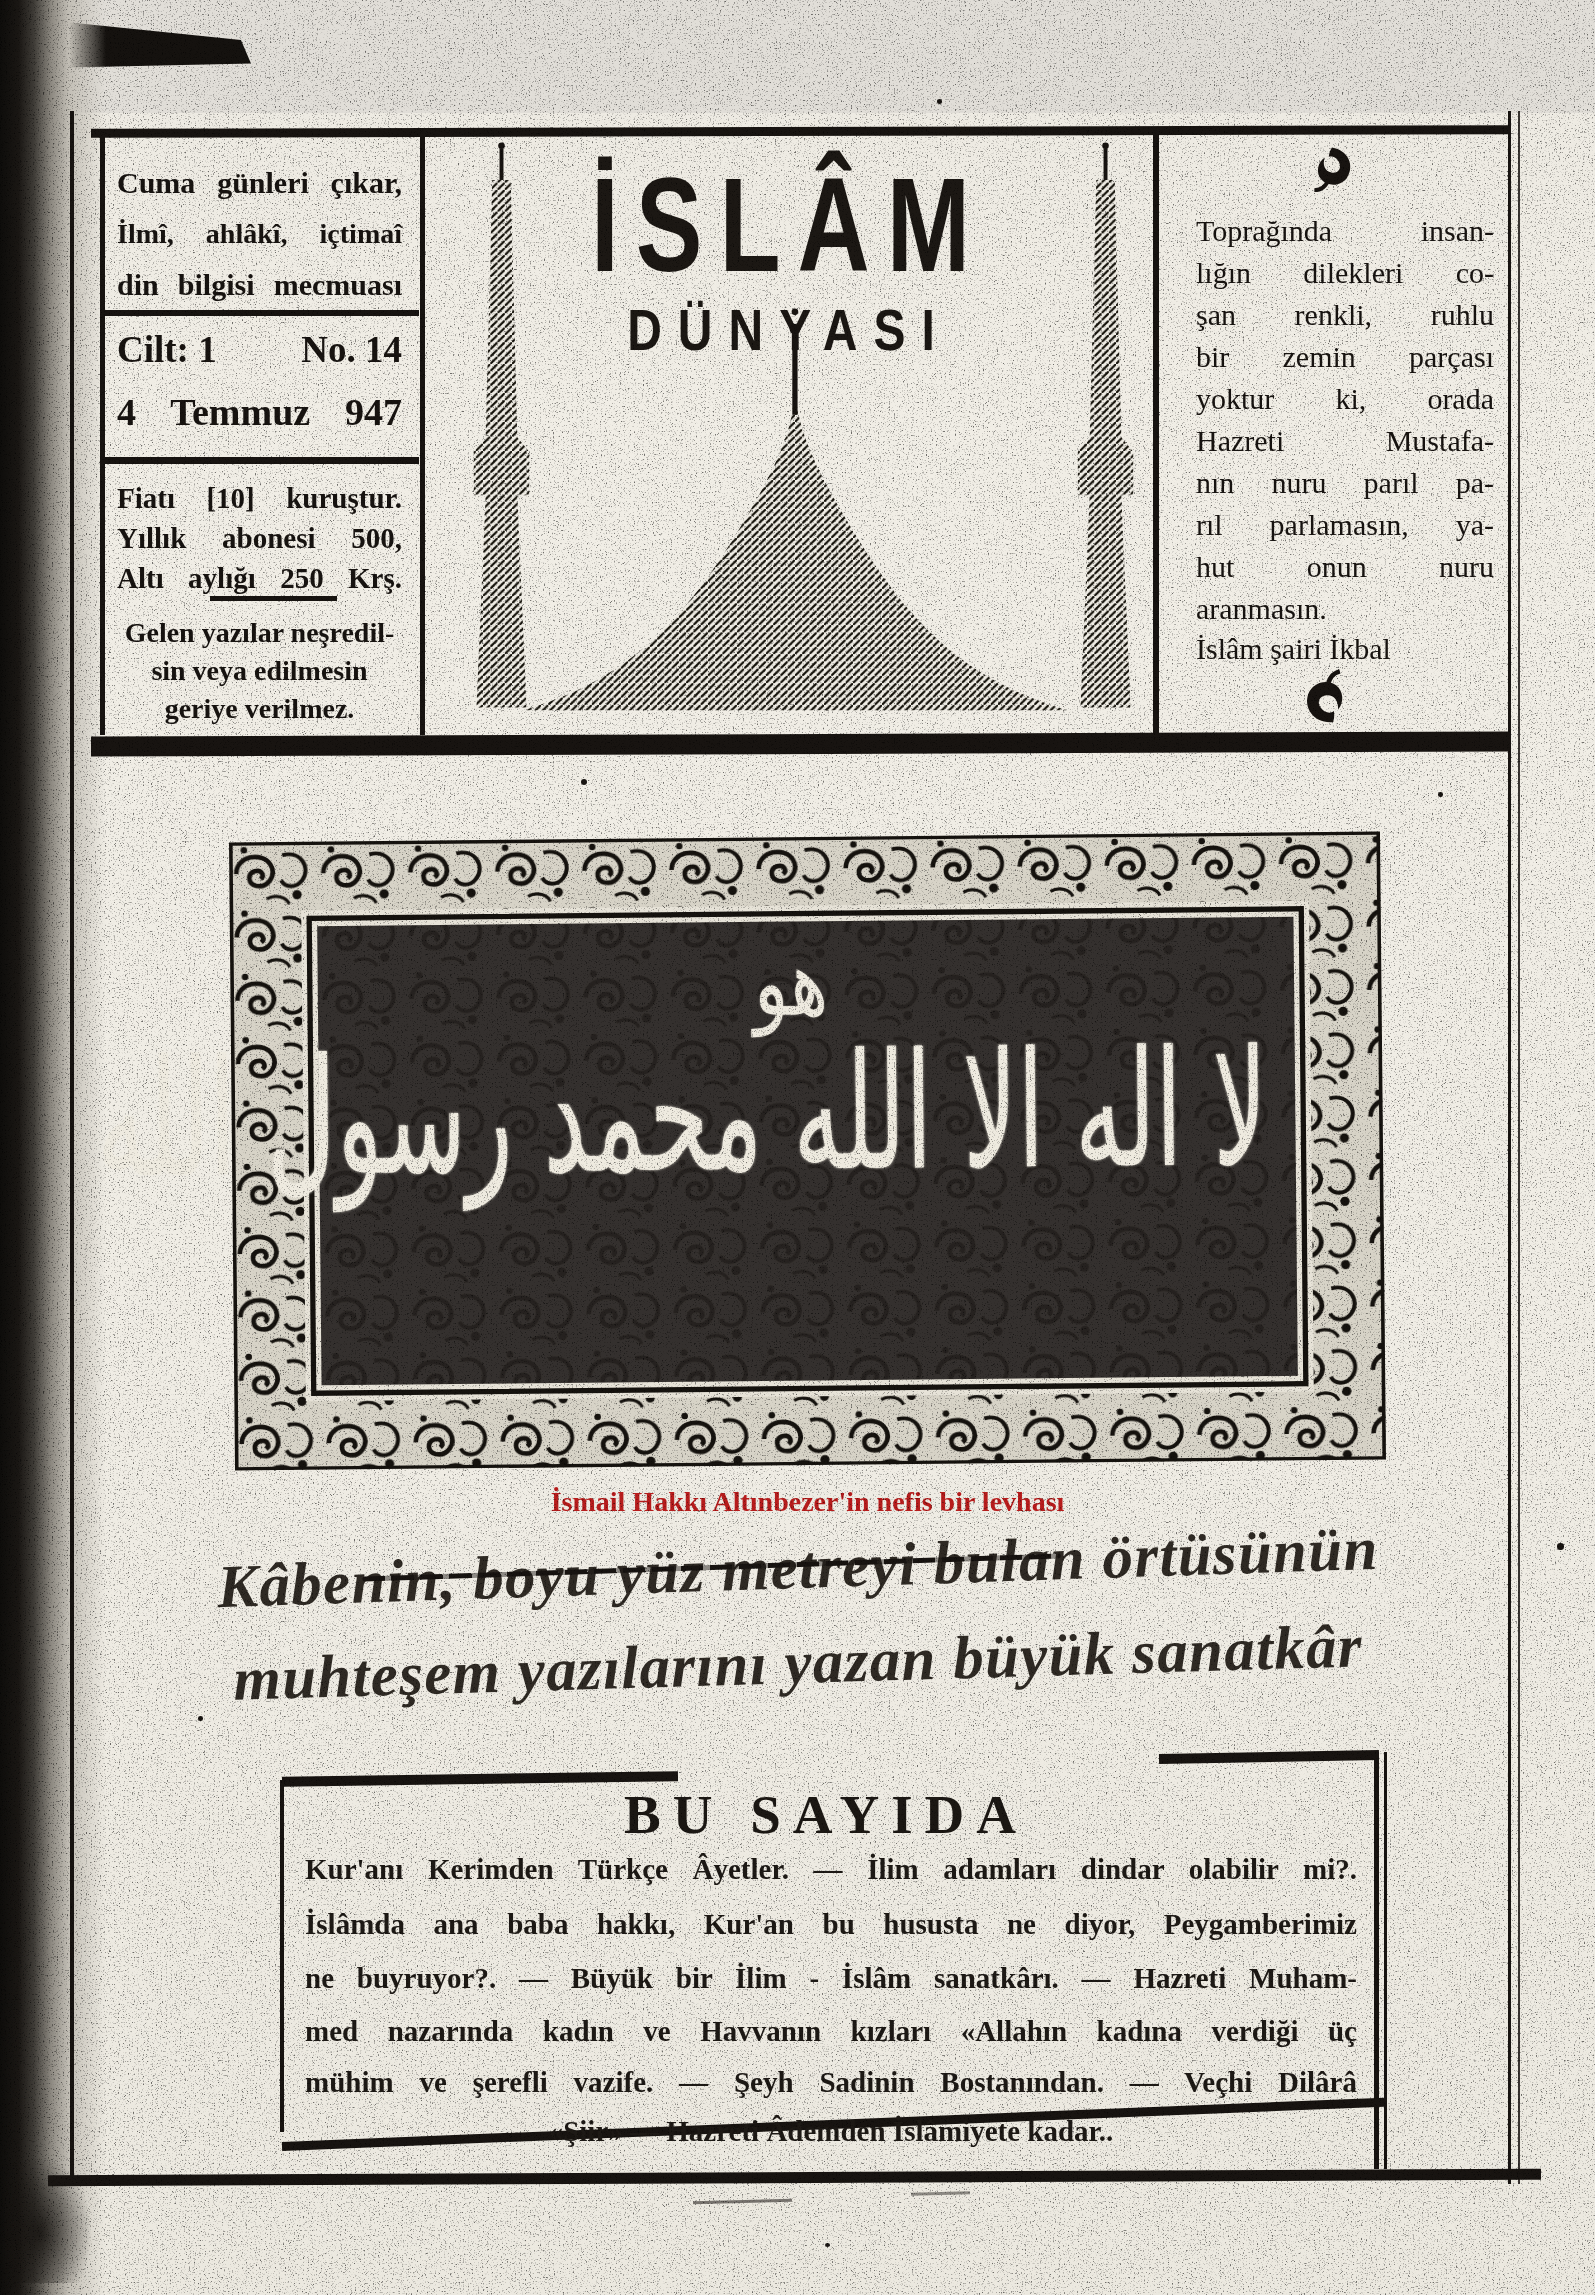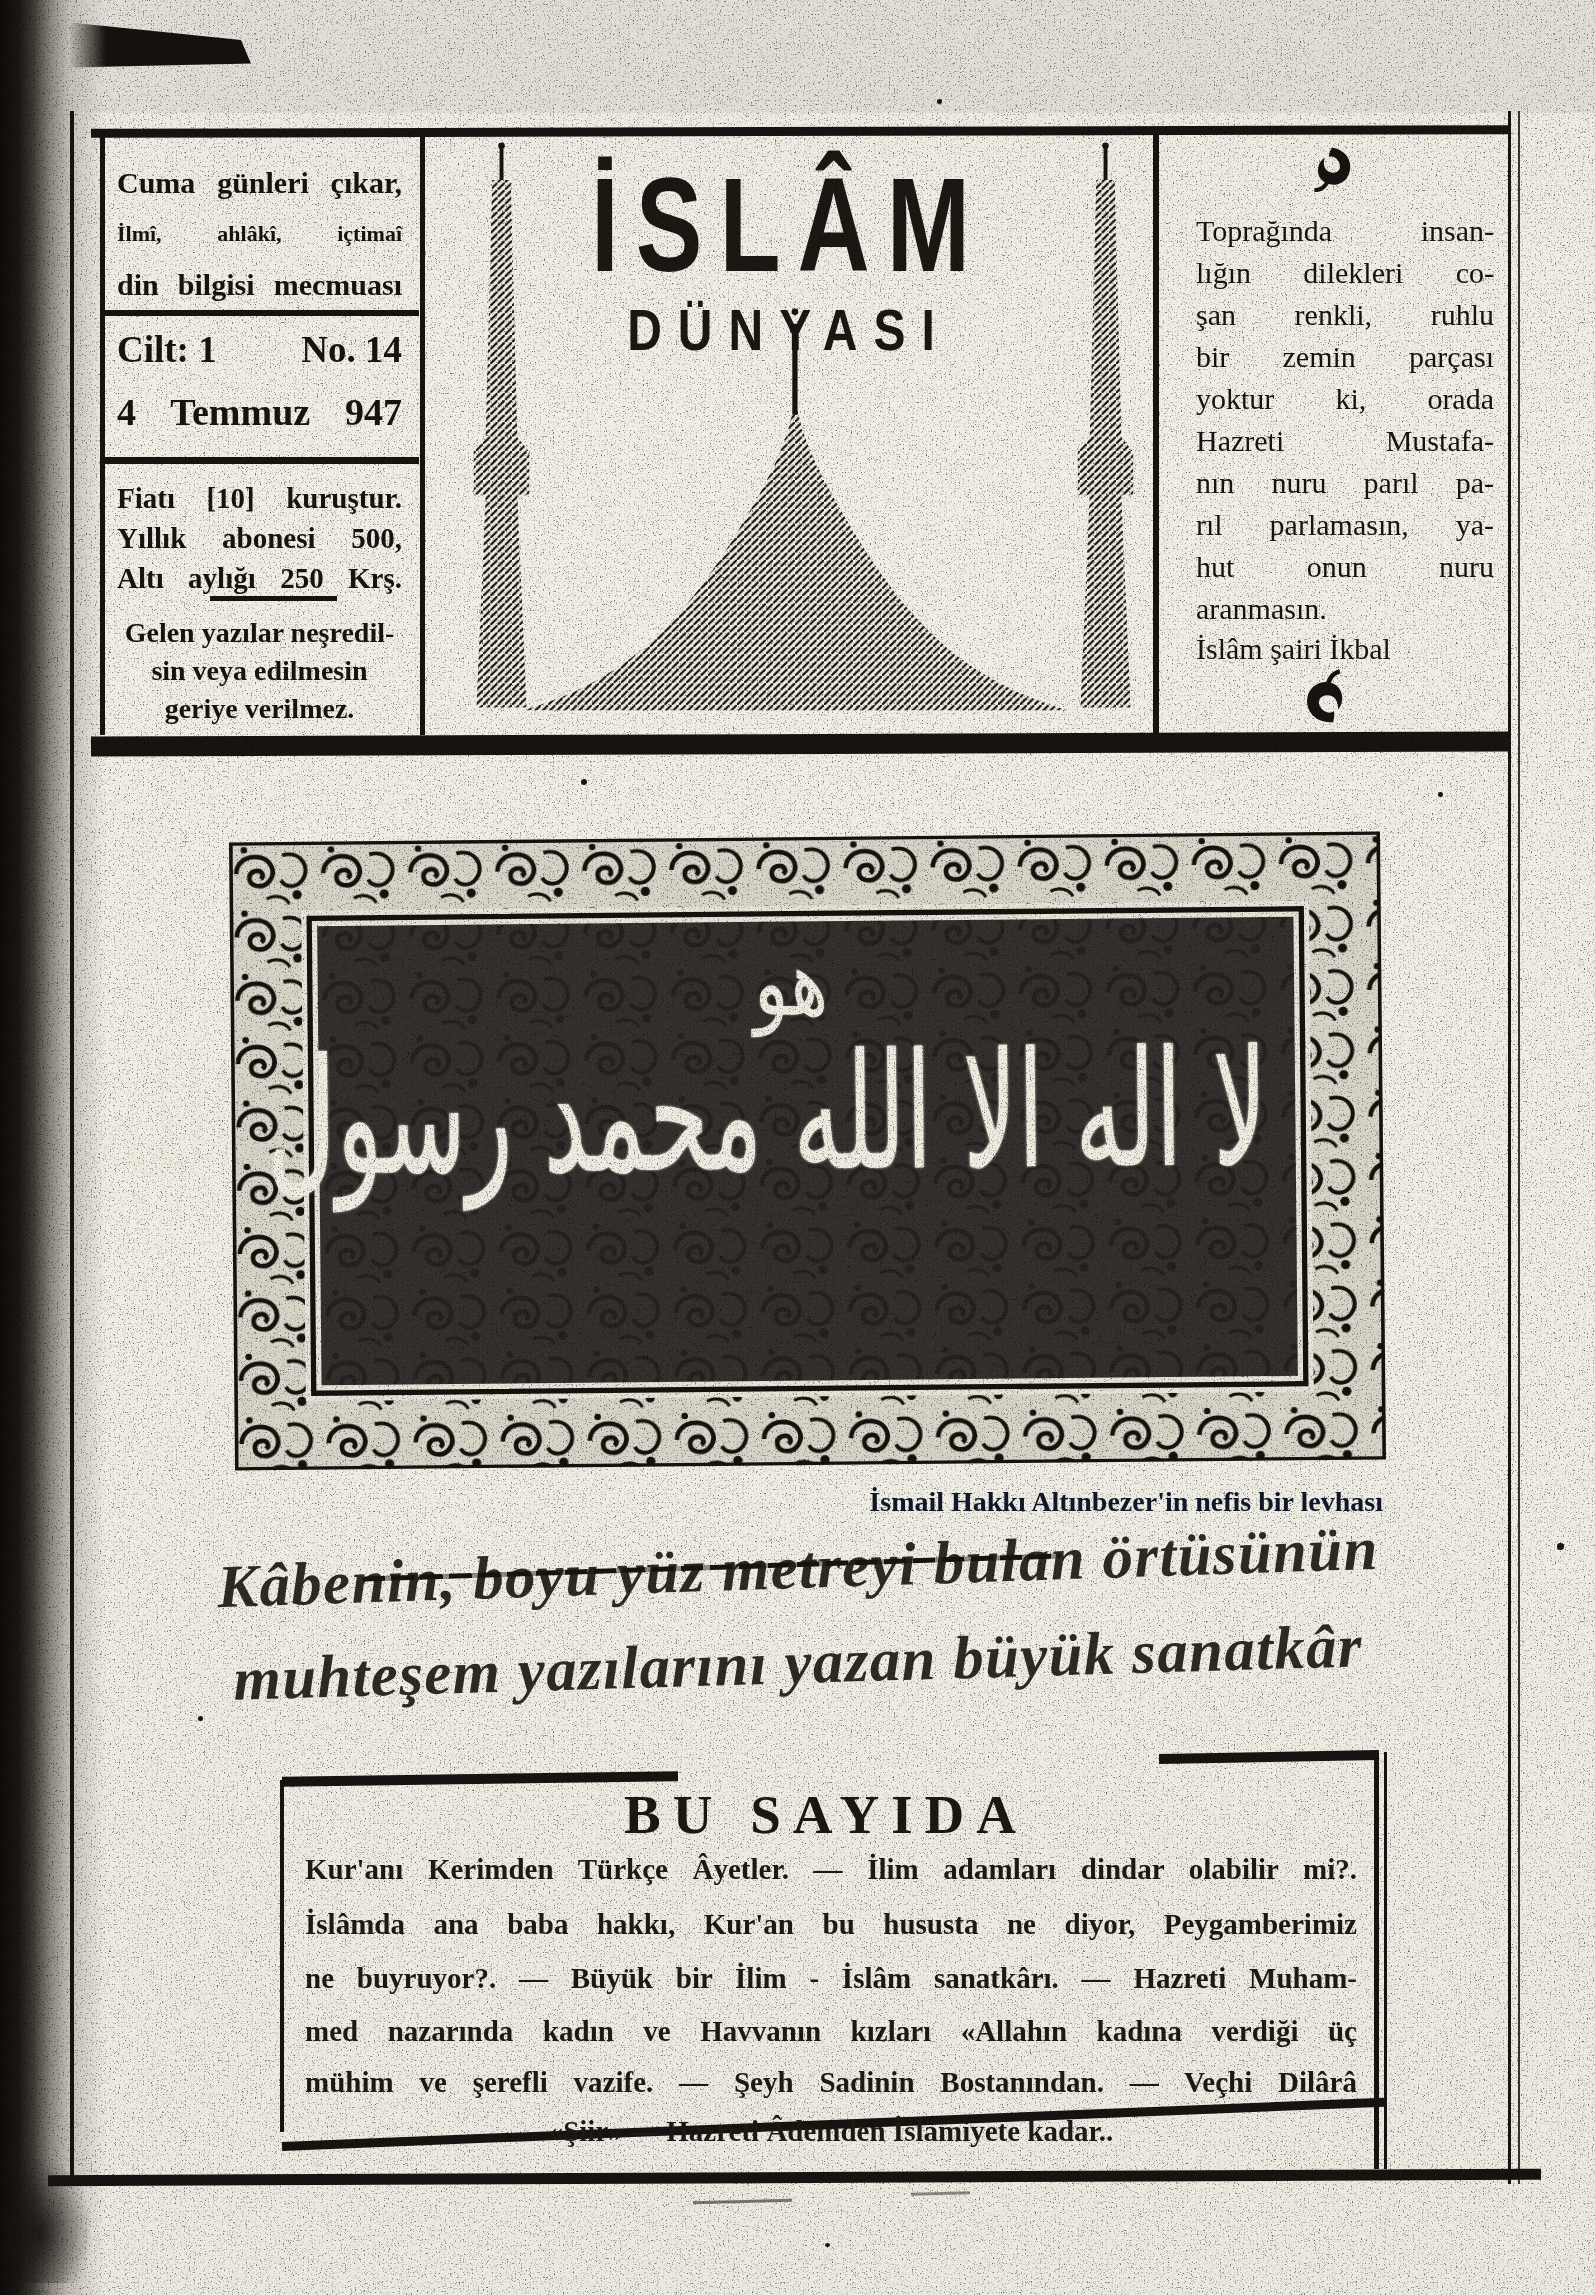--- a/index.html
+++ b/index.html
@@ -30,21 +30,21 @@
   #title-sub{font-family:"Liberation Sans",sans-serif;font-weight:bold;font-size:48px;
     letter-spacing:16px;transform:scaleY(1.18);transform-origin:50% 0;color:#1b1713;text-align:center;}
   .quote-line{font-weight:normal;font-size:30px;line-height:42px;}
   
   #plate{transform:rotate(-0.55deg);}
   #calli-main{direction:rtl;white-space:nowrap;text-align:center;color:#f1ede2;
     font-family:"DejaVu Sans",sans-serif;font-size:99px;transform:scale(.97,1.62);
     transform-origin:50% 50%;text-shadow:0 0 2px #f1ede2;}
   #calli-top{direction:rtl;text-align:center;color:#f1ede2;font-family:"DejaVu Sans",sans-serif;
     font-size:71px;transform:scaleY(1.3);text-shadow:0 0 1.3px #f1ede2;}
-  #plate-caption{font-weight:bold;font-size:28px;text-align:right;color:#0f172a;}
+  #plate-caption{font-weight:bold;font-size:28px;text-align:center;color:#b91c1c;}
   
   .headline{font-style:italic;font-weight:bold;font-size:61px;letter-spacing:1.3px;
     text-align:center;color:#2f2a24;text-shadow:0.7px 0.7px 0 rgba(243,240,232,.4);}
   #strike-line{height:4.6px;
     background:repeating-linear-gradient(90deg,#171310 0 22.4px,rgba(23,19,16,.45) 22.4px 29px);
     border-radius:2.6px;}
   
   #contents-title{font-weight:bold;font-size:55px;letter-spacing:12px;text-align:center;color:#1b1713;}
   .toc-line{font-weight:bold;font-size:29px;line-height:1;color:#1d1915;}
   .hseg{background:#171310;}
@@ -66,21 +66,21 @@
   <div class="abs ink" style="left:48px;top:2172px;width:1493px;height:11.2px;transform:rotate(-.25deg)"></div>
 
   <div class="abs ink" style="left:91px;top:127px;width:1420px;height:8.6px;transform:rotate(-.15deg)"></div>
   <div class="abs ink" style="left:91px;top:734px;width:1420px;height:20px;transform:rotate(-.2deg)"></div>
   <div class="abs vline" style="left:100px;top:132px;width:4.6px;height:603px"></div>
   <div class="abs vline" style="left:420px;top:132px;width:5.3px;height:603px"></div>
   <div class="abs vline" style="left:1153px;top:132px;width:6px;height:603px"></div>
 
   <div class="abs leftcol lc-pad" style="top:157px">
     <div class="mast-text jline" style="font-size:30px;line-height:51px">Cuma günleri çıkar,</div>
-    <div class="mast-text jline" style="font-size:22px;line-height:51px">İlmî, ahlâkî, içtimaî</div>
+    <div class="mast-text jline" style="font-size:28px;line-height:51px">İlmî, ahlâkî, içtimaî</div>
     <div class="mast-text jline" style="font-size:30px;line-height:51px">din bilgisi mecmuası</div>
   </div>
   <div class="abs ink" style="left:100px;top:310px;width:319px;height:6px"></div>
   <div class="abs leftcol lc-pad" style="top:331px;display:flex;justify-content:space-between">
     <span class="mast-text" style="font-size:37px">Cilt: 1</span>
     <span class="mast-text" style="font-size:37px">No. 14</span>
   </div>
   <div class="abs leftcol lc-pad mast-text jline" style="top:393px;font-size:38px">4 Temmuz 947</div>
   <div class="abs ink" style="left:100px;top:457px;width:319px;height:6.6px"></div>
   <div class="abs leftcol lc-pad" style="top:478px">

